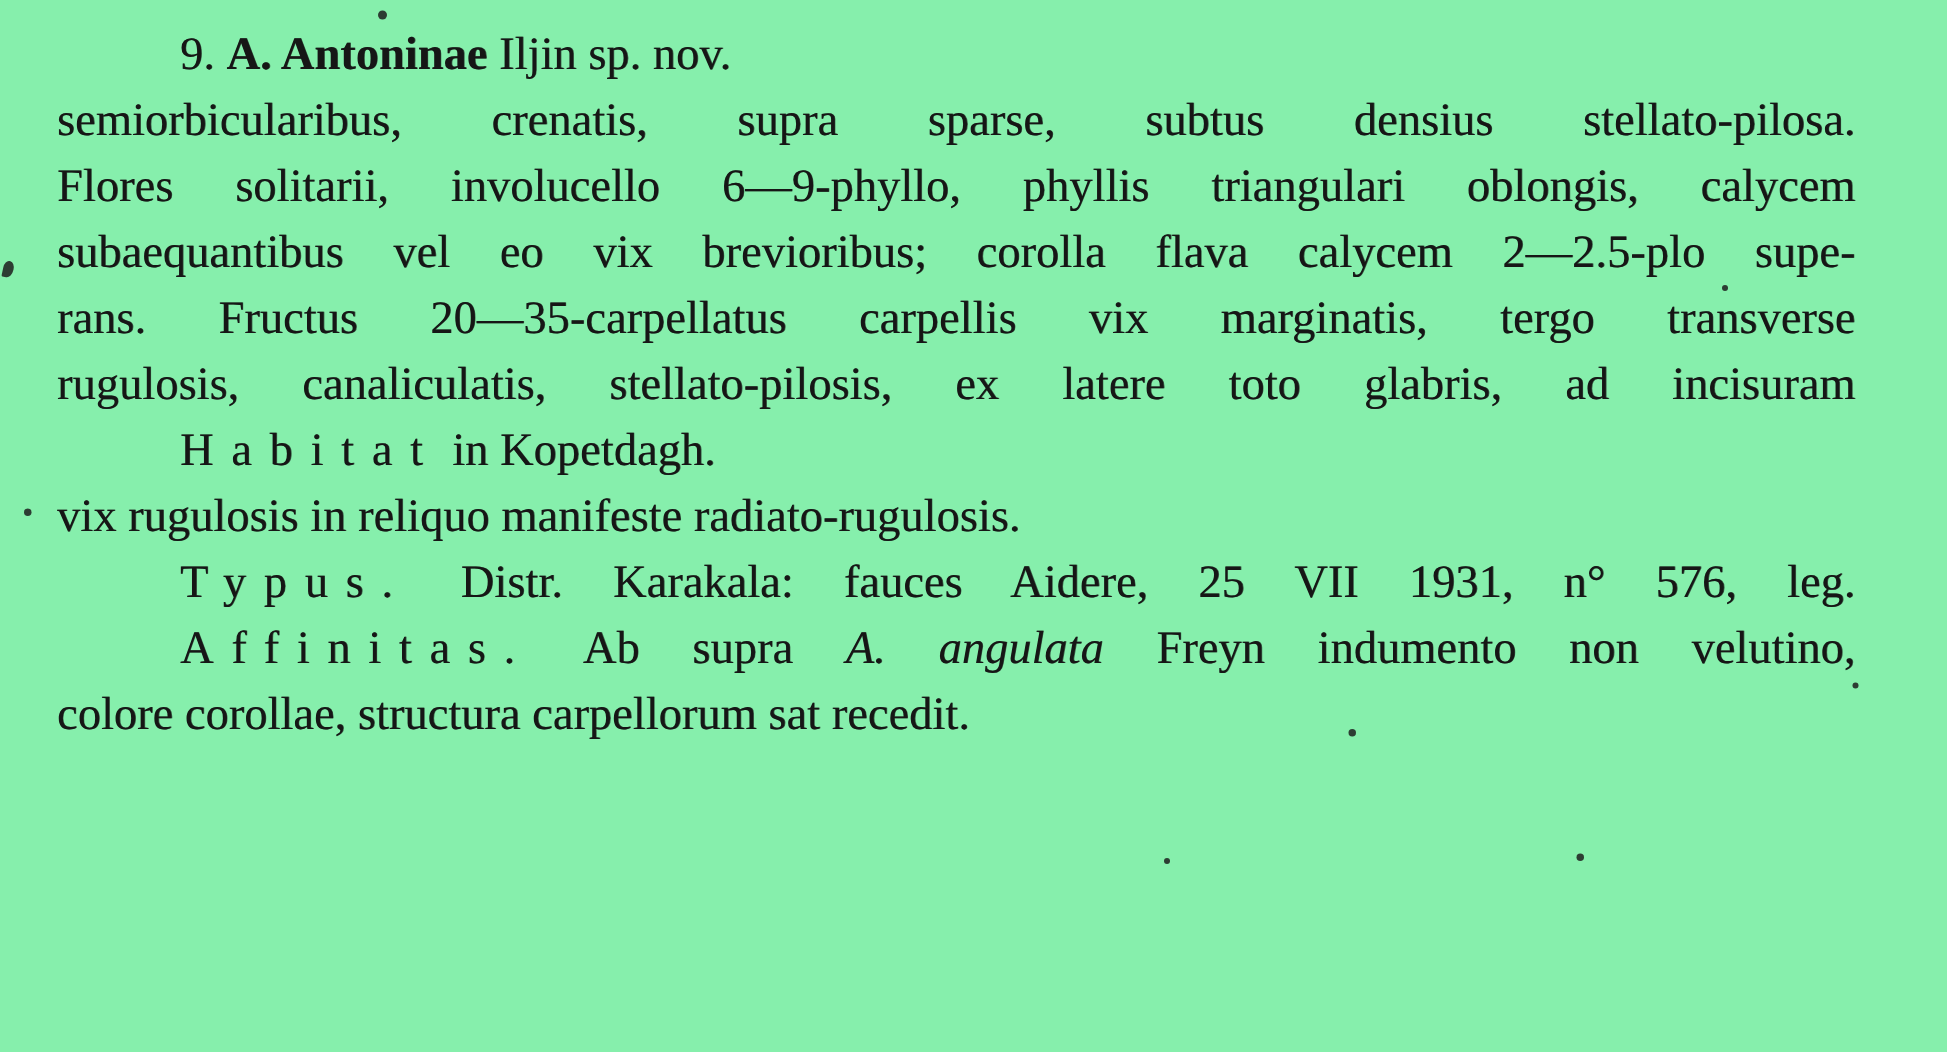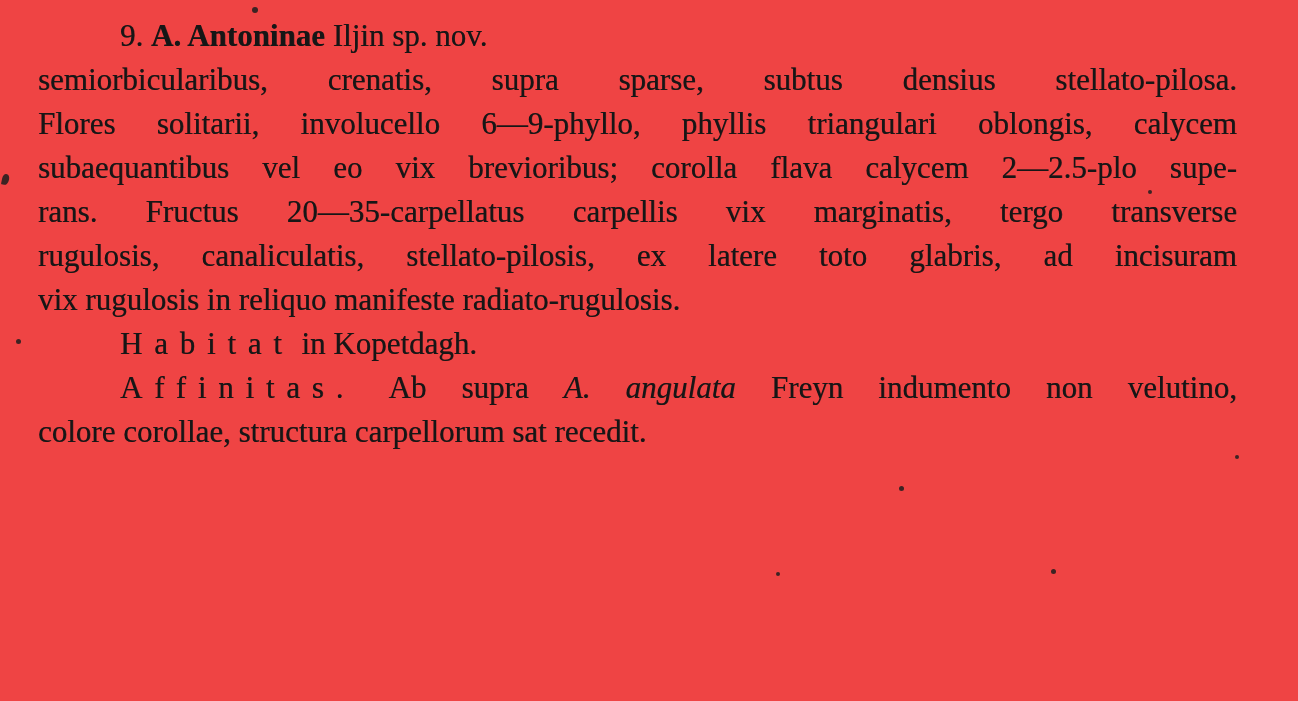--- a/index.html
+++ b/index.html
@@ -49,30 +49,31 @@
     opacity: 0.85;
   }
   .speck.comma {
     border-radius: 50% 50% 60% 10%;
     transform: rotate(12deg);
   }
 </style>
 </head>
 <body>
 
-<div class="page" style="background: #ef4444; color: rgb(22, 22, 22); text-decoration: underline;">
+<div class="page" style="background: #86efac; color: rgb(22, 22, 22); text-decoration: underline;">
   <div class="text-block">
       <div class="line indent"><span>9. </span><span class="bold">A. Antoninae</span><span> Iljin sp. nov.</span></div>
       <div class="line justify"><span>semiorbicularibus, crenatis, supra sparse, subtus densius stellato-pilosa.</span></div>
       <div class="line justify"><span>Flores solitarii, involucello 6—9-phyllo, phyllis triangulari oblongis, calycem</span></div>
       <div class="line justify"><span>subaequantibus vel eo vix brevioribus; corolla flava calycem 2—2.5-plo supe-</span></div>
       <div class="line justify"><span>rans. Fructus 20—35-carpellatus carpellis vix marginatis, tergo transverse</span></div>
       <div class="line justify"><span>rugulosis, canaliculatis, stellato-pilosis, ex latere toto glabris, ad incisuram</span></div>
+      <div class="line indent"><span class="spaced">Habitat</span><span> in Kopetdagh.</span></div>
       <div class="line"><span>vix rugulosis in reliquo manifeste radiato-rugulosis.</span></div>
-      <div class="line indent"><span class="spaced">Habitat</span><span> in Kopetdagh.</span></div>
+      <div class="line justify indent"><span class="spaced">Typus.</span><span> Distr. Karakala: fauces Aidere, 25 VII 1931, n° 576, leg.</span></div>
       <div class="line justify indent"><span class="spaced">Affinitas.</span><span> Ab supra </span><span class="italic">A. angulata</span><span> Freyn indumento non velutino,</span></div>
       <div class="line"><span>colore corollae, structura carpellorum sat recedit.</span></div>
     </div>
 <span class="speck" style="left: 252px; top: 7px; width: 6px; height: 6px;"></span>
     <span class="speck comma" style="left: 2px; top: 174px; width: 7px; height: 11px;"></span>
     <span class="speck" style="left: 16px; top: 339px; width: 5px; height: 5px;"></span>
     <span class="speck" style="left: 1148px; top: 190px; width: 4px; height: 4px;"></span>
     <span class="speck" style="left: 899px; top: 486px; width: 5px; height: 5px;"></span>
     <span class="speck" style="left: 1235px; top: 455px; width: 4px; height: 4px;"></span>
     <span class="speck" style="left: 776px; top: 572px; width: 4px; height: 4px;"></span>

